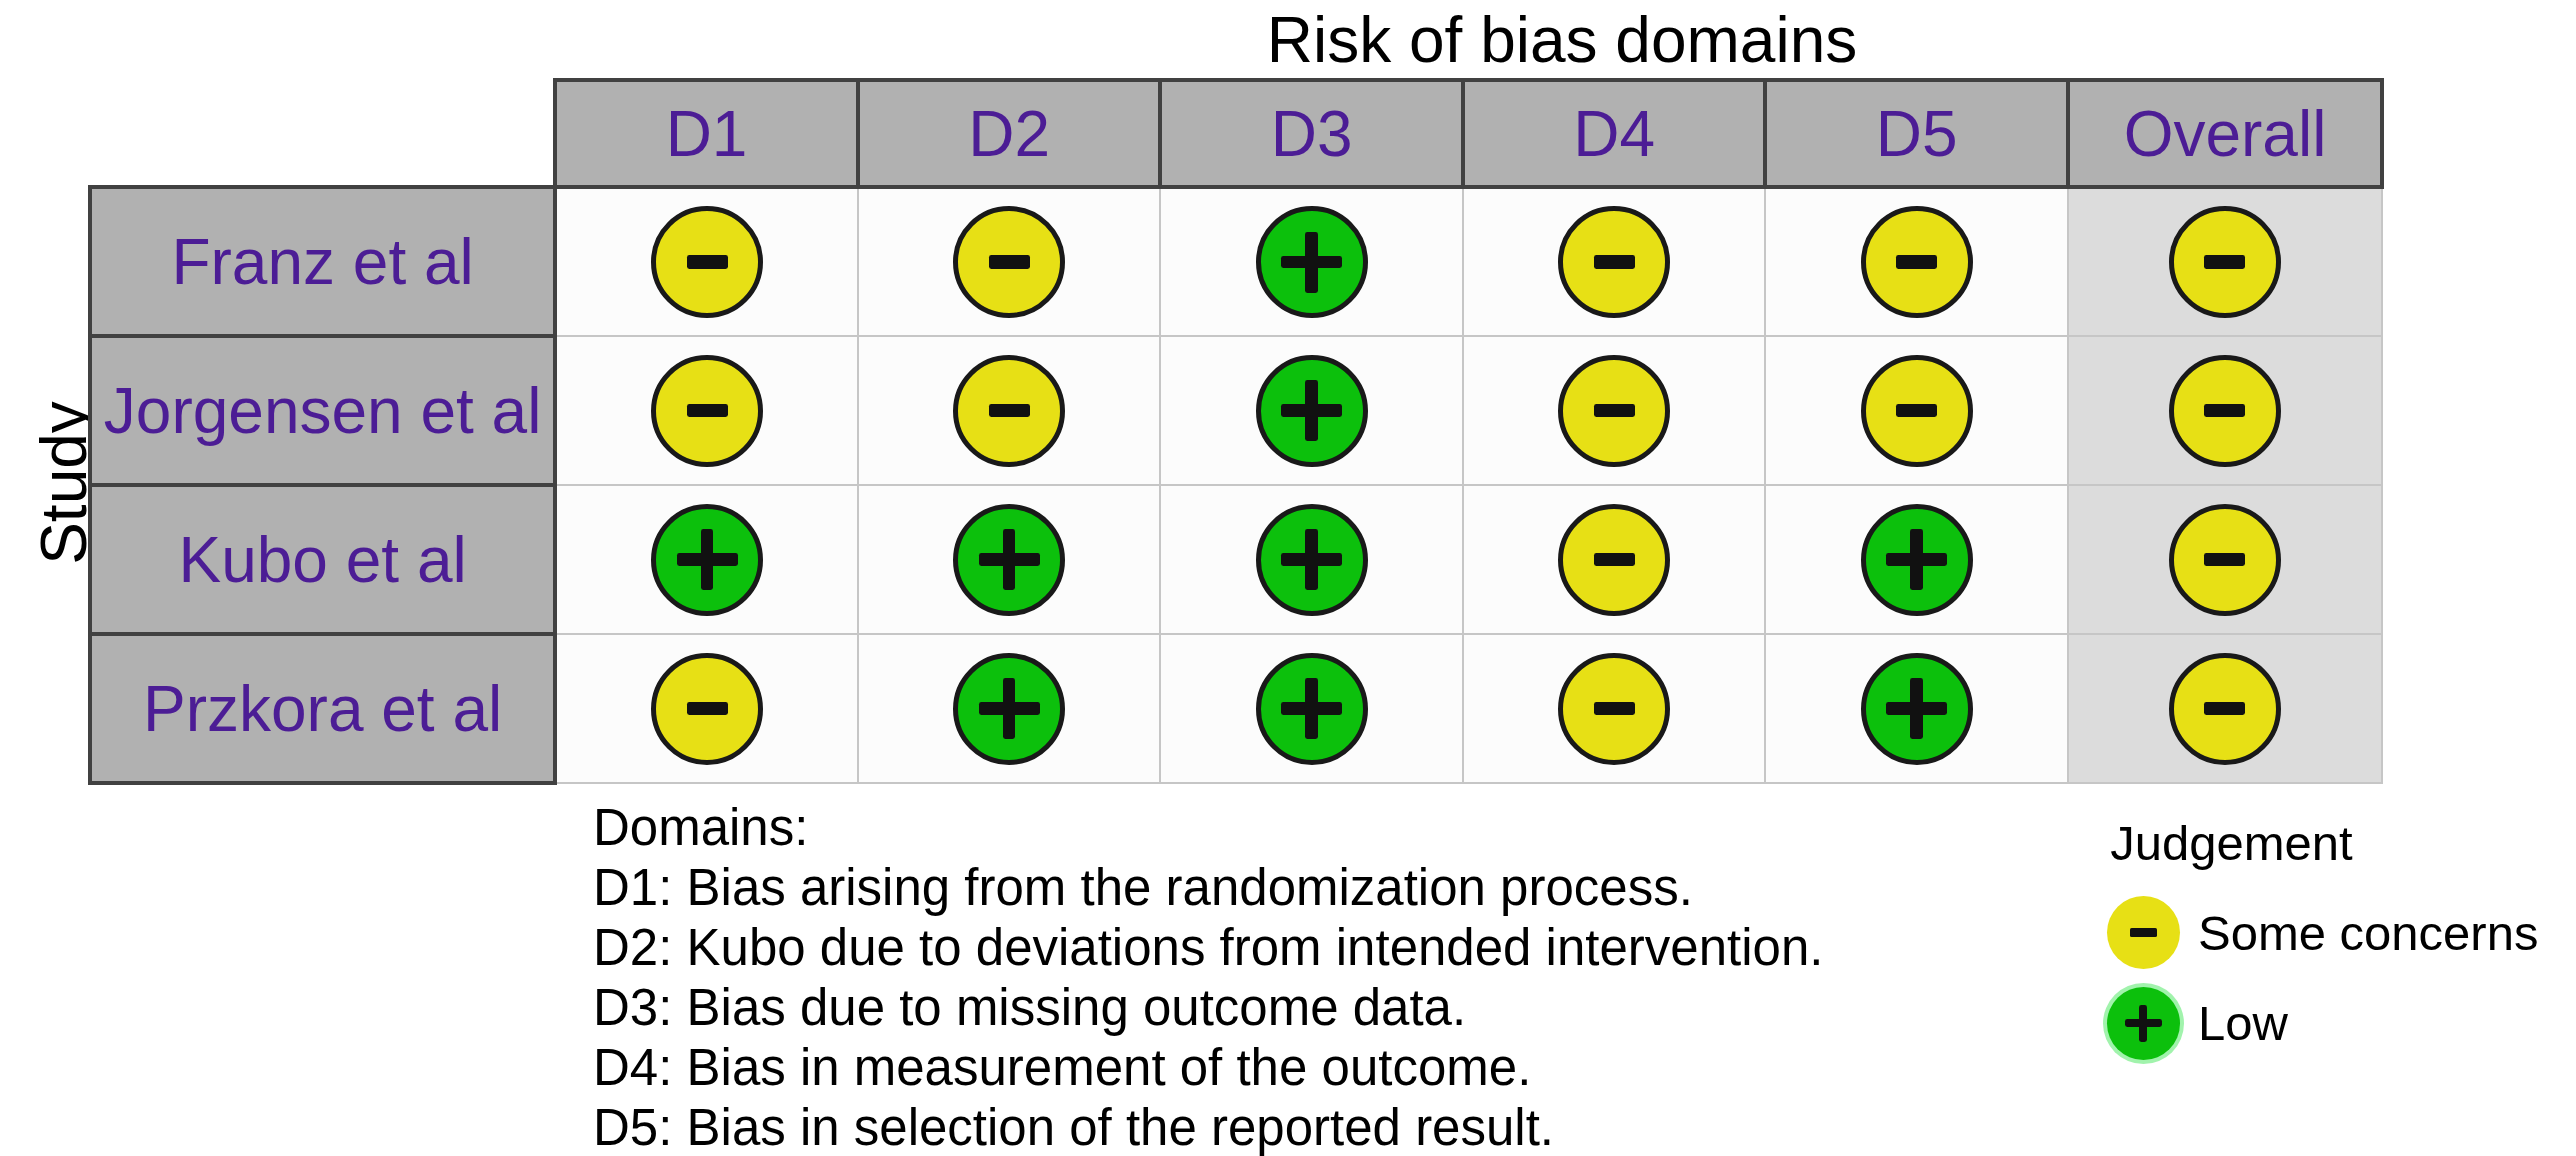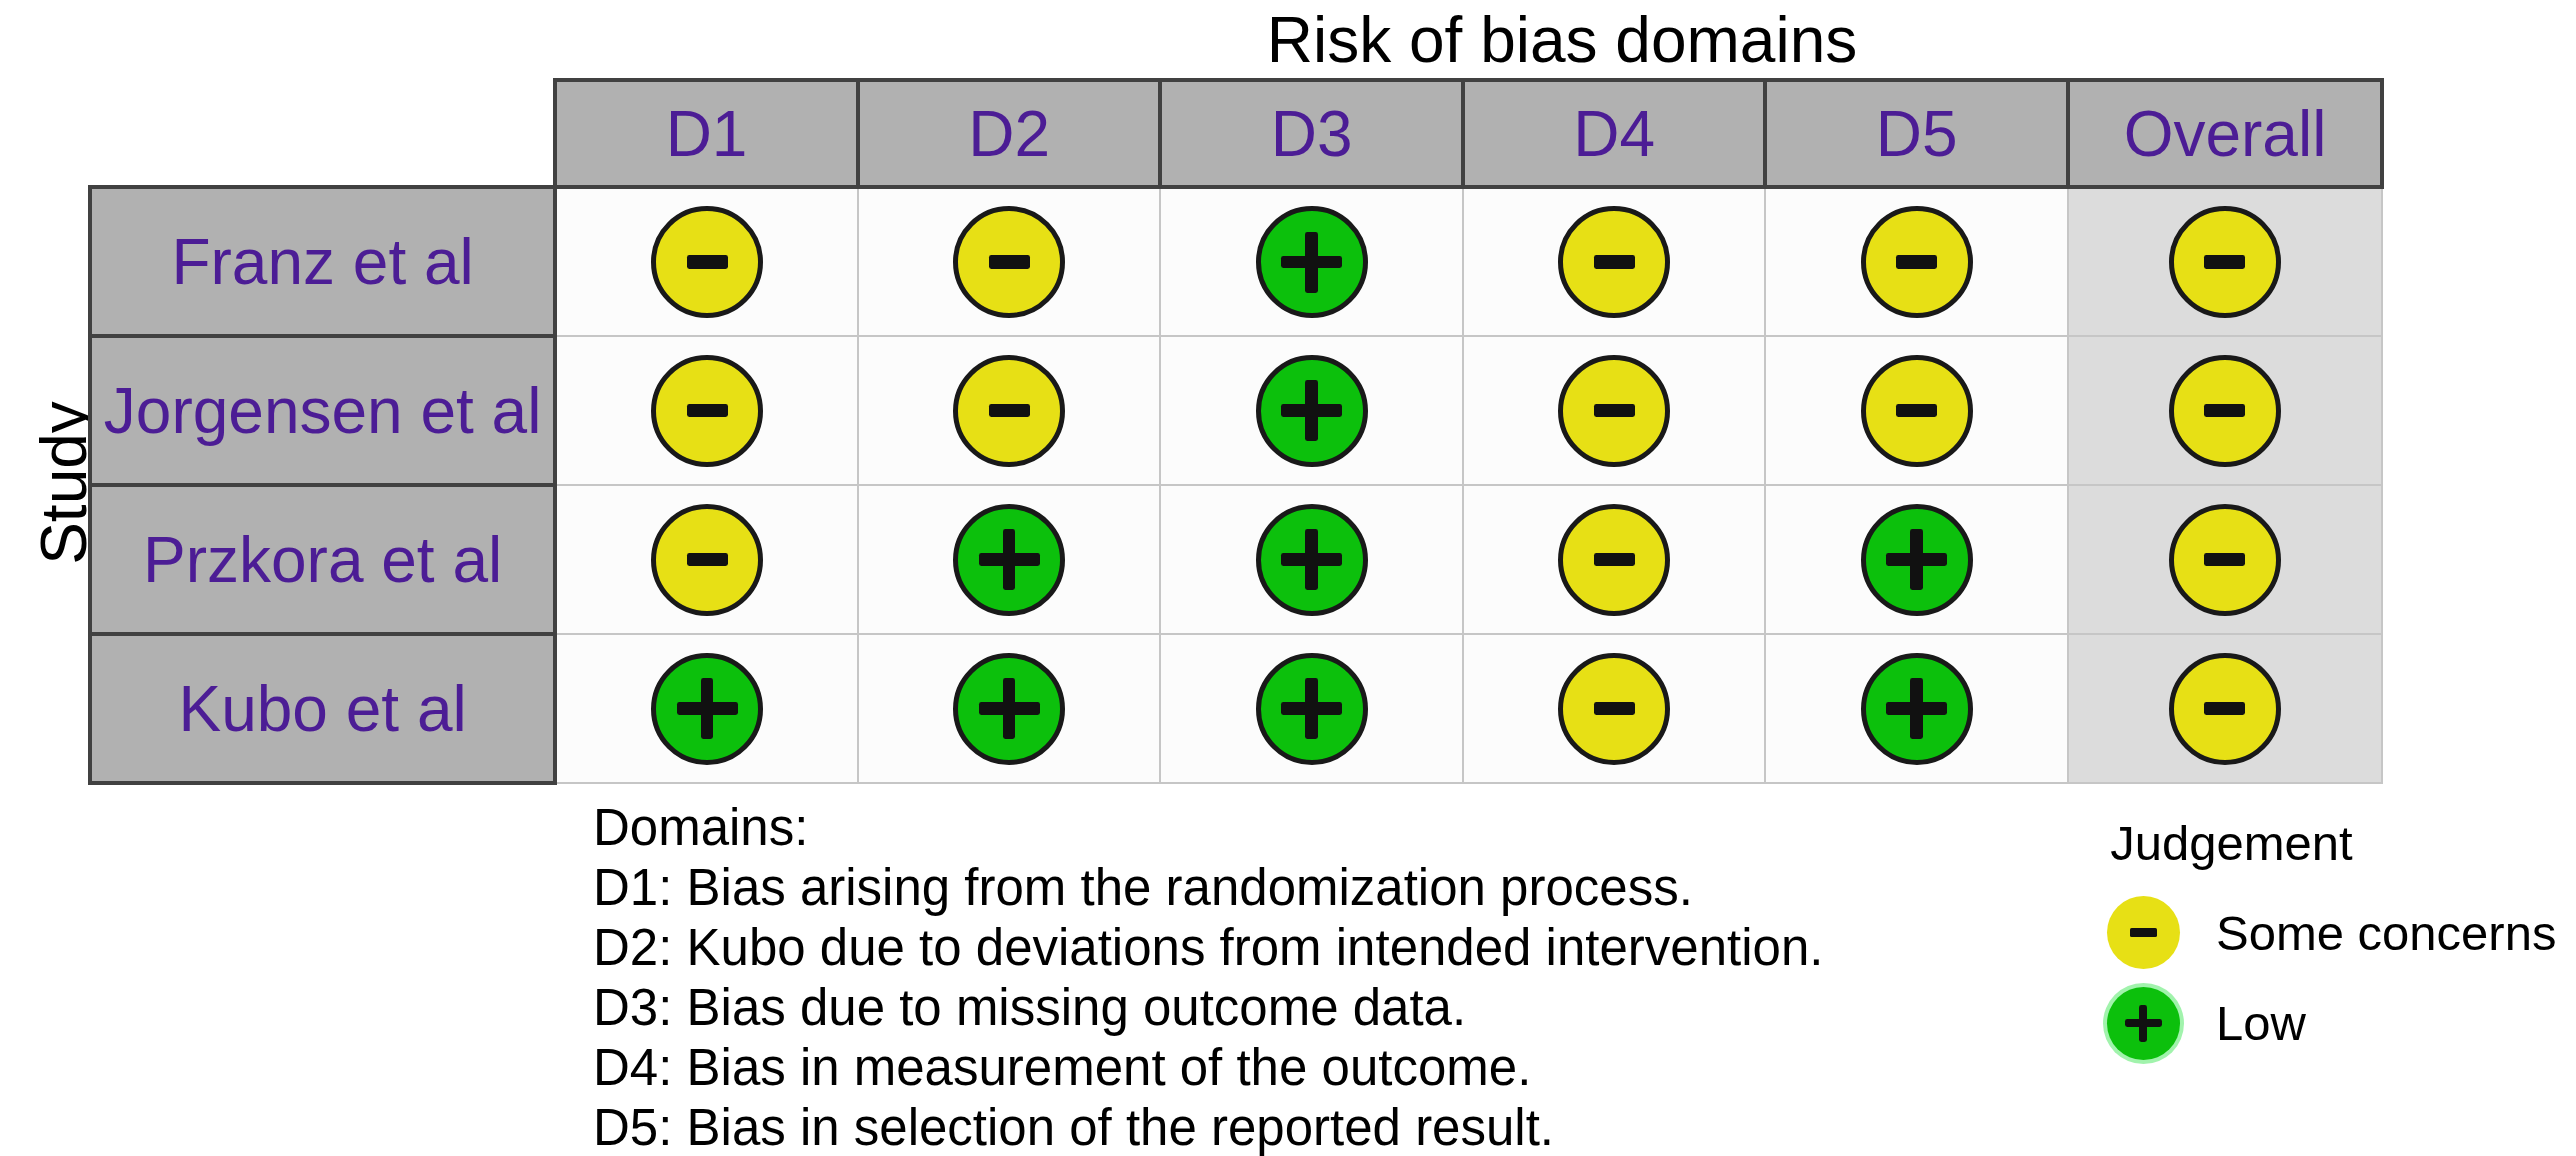--- a/index.html
+++ b/index.html
@@ -134,21 +134,21 @@
     top: 813px;
   }
   .legend-title {
     font-size: 49px;
     line-height: 60px;
     margin: 0 0 23px 3.2px;
   }
   .legend-item {
     display: flex;
     align-items: center;
-    gap: 36px;
+    gap: 18px;
     margin-bottom: 17.5px;
   }
   .legend-item-label { font-size: 49px; white-space: nowrap; }
   .lg-circle {
     width: 73px;
     height: 73px;
     border-radius: 50%;
     display: flex;
     align-items: center;
     justify-content: center;
@@ -261,57 +261,57 @@
             </div>
         </td>
         <td class="cell overall">
           <div class="circle" data-judgement="some-concerns">
               <span class="glyph"></span>
             </div>
         </td>
       </tr>
 
       <tr class="data-row">
+        <th class="rowhead">Kubo et al</th>
+        <td class="cell">
+          <div class="circle" data-judgement="low">
+              <span class="glyph"></span>
+            </div>
+        </td>
+        <td class="cell">
+          <div class="circle" data-judgement="low">
+              <span class="glyph"></span>
+            </div>
+        </td>
+        <td class="cell">
+          <div class="circle" data-judgement="low">
+              <span class="glyph"></span>
+            </div>
+        </td>
+        <td class="cell">
+          <div class="circle" data-judgement="some-concerns">
+              <span class="glyph"></span>
+            </div>
+        </td>
+        <td class="cell">
+          <div class="circle" data-judgement="low">
+              <span class="glyph"></span>
+            </div>
+        </td>
+        <td class="cell overall">
+          <div class="circle" data-judgement="some-concerns">
+              <span class="glyph"></span>
+            </div>
+        </td>
+      </tr>
+
+      <tr class="data-row">
         <th class="rowhead">Przkora et al</th>
         <td class="cell">
           <div class="circle" data-judgement="some-concerns">
-              <span class="glyph"></span>
-            </div>
-        </td>
-        <td class="cell">
-          <div class="circle" data-judgement="low">
-              <span class="glyph"></span>
-            </div>
-        </td>
-        <td class="cell">
-          <div class="circle" data-judgement="low">
-              <span class="glyph"></span>
-            </div>
-        </td>
-        <td class="cell">
-          <div class="circle" data-judgement="some-concerns">
-              <span class="glyph"></span>
-            </div>
-        </td>
-        <td class="cell">
-          <div class="circle" data-judgement="low">
-              <span class="glyph"></span>
-            </div>
-        </td>
-        <td class="cell overall">
-          <div class="circle" data-judgement="some-concerns">
-              <span class="glyph"></span>
-            </div>
-        </td>
-      </tr>
-
-      <tr class="data-row">
-        <th class="rowhead">Kubo et al</th>
-        <td class="cell">
-          <div class="circle" data-judgement="low">
               <span class="glyph"></span>
             </div>
         </td>
         <td class="cell">
           <div class="circle" data-judgement="low">
               <span class="glyph"></span>
             </div>
         </td>
         <td class="cell">
           <div class="circle" data-judgement="low">

